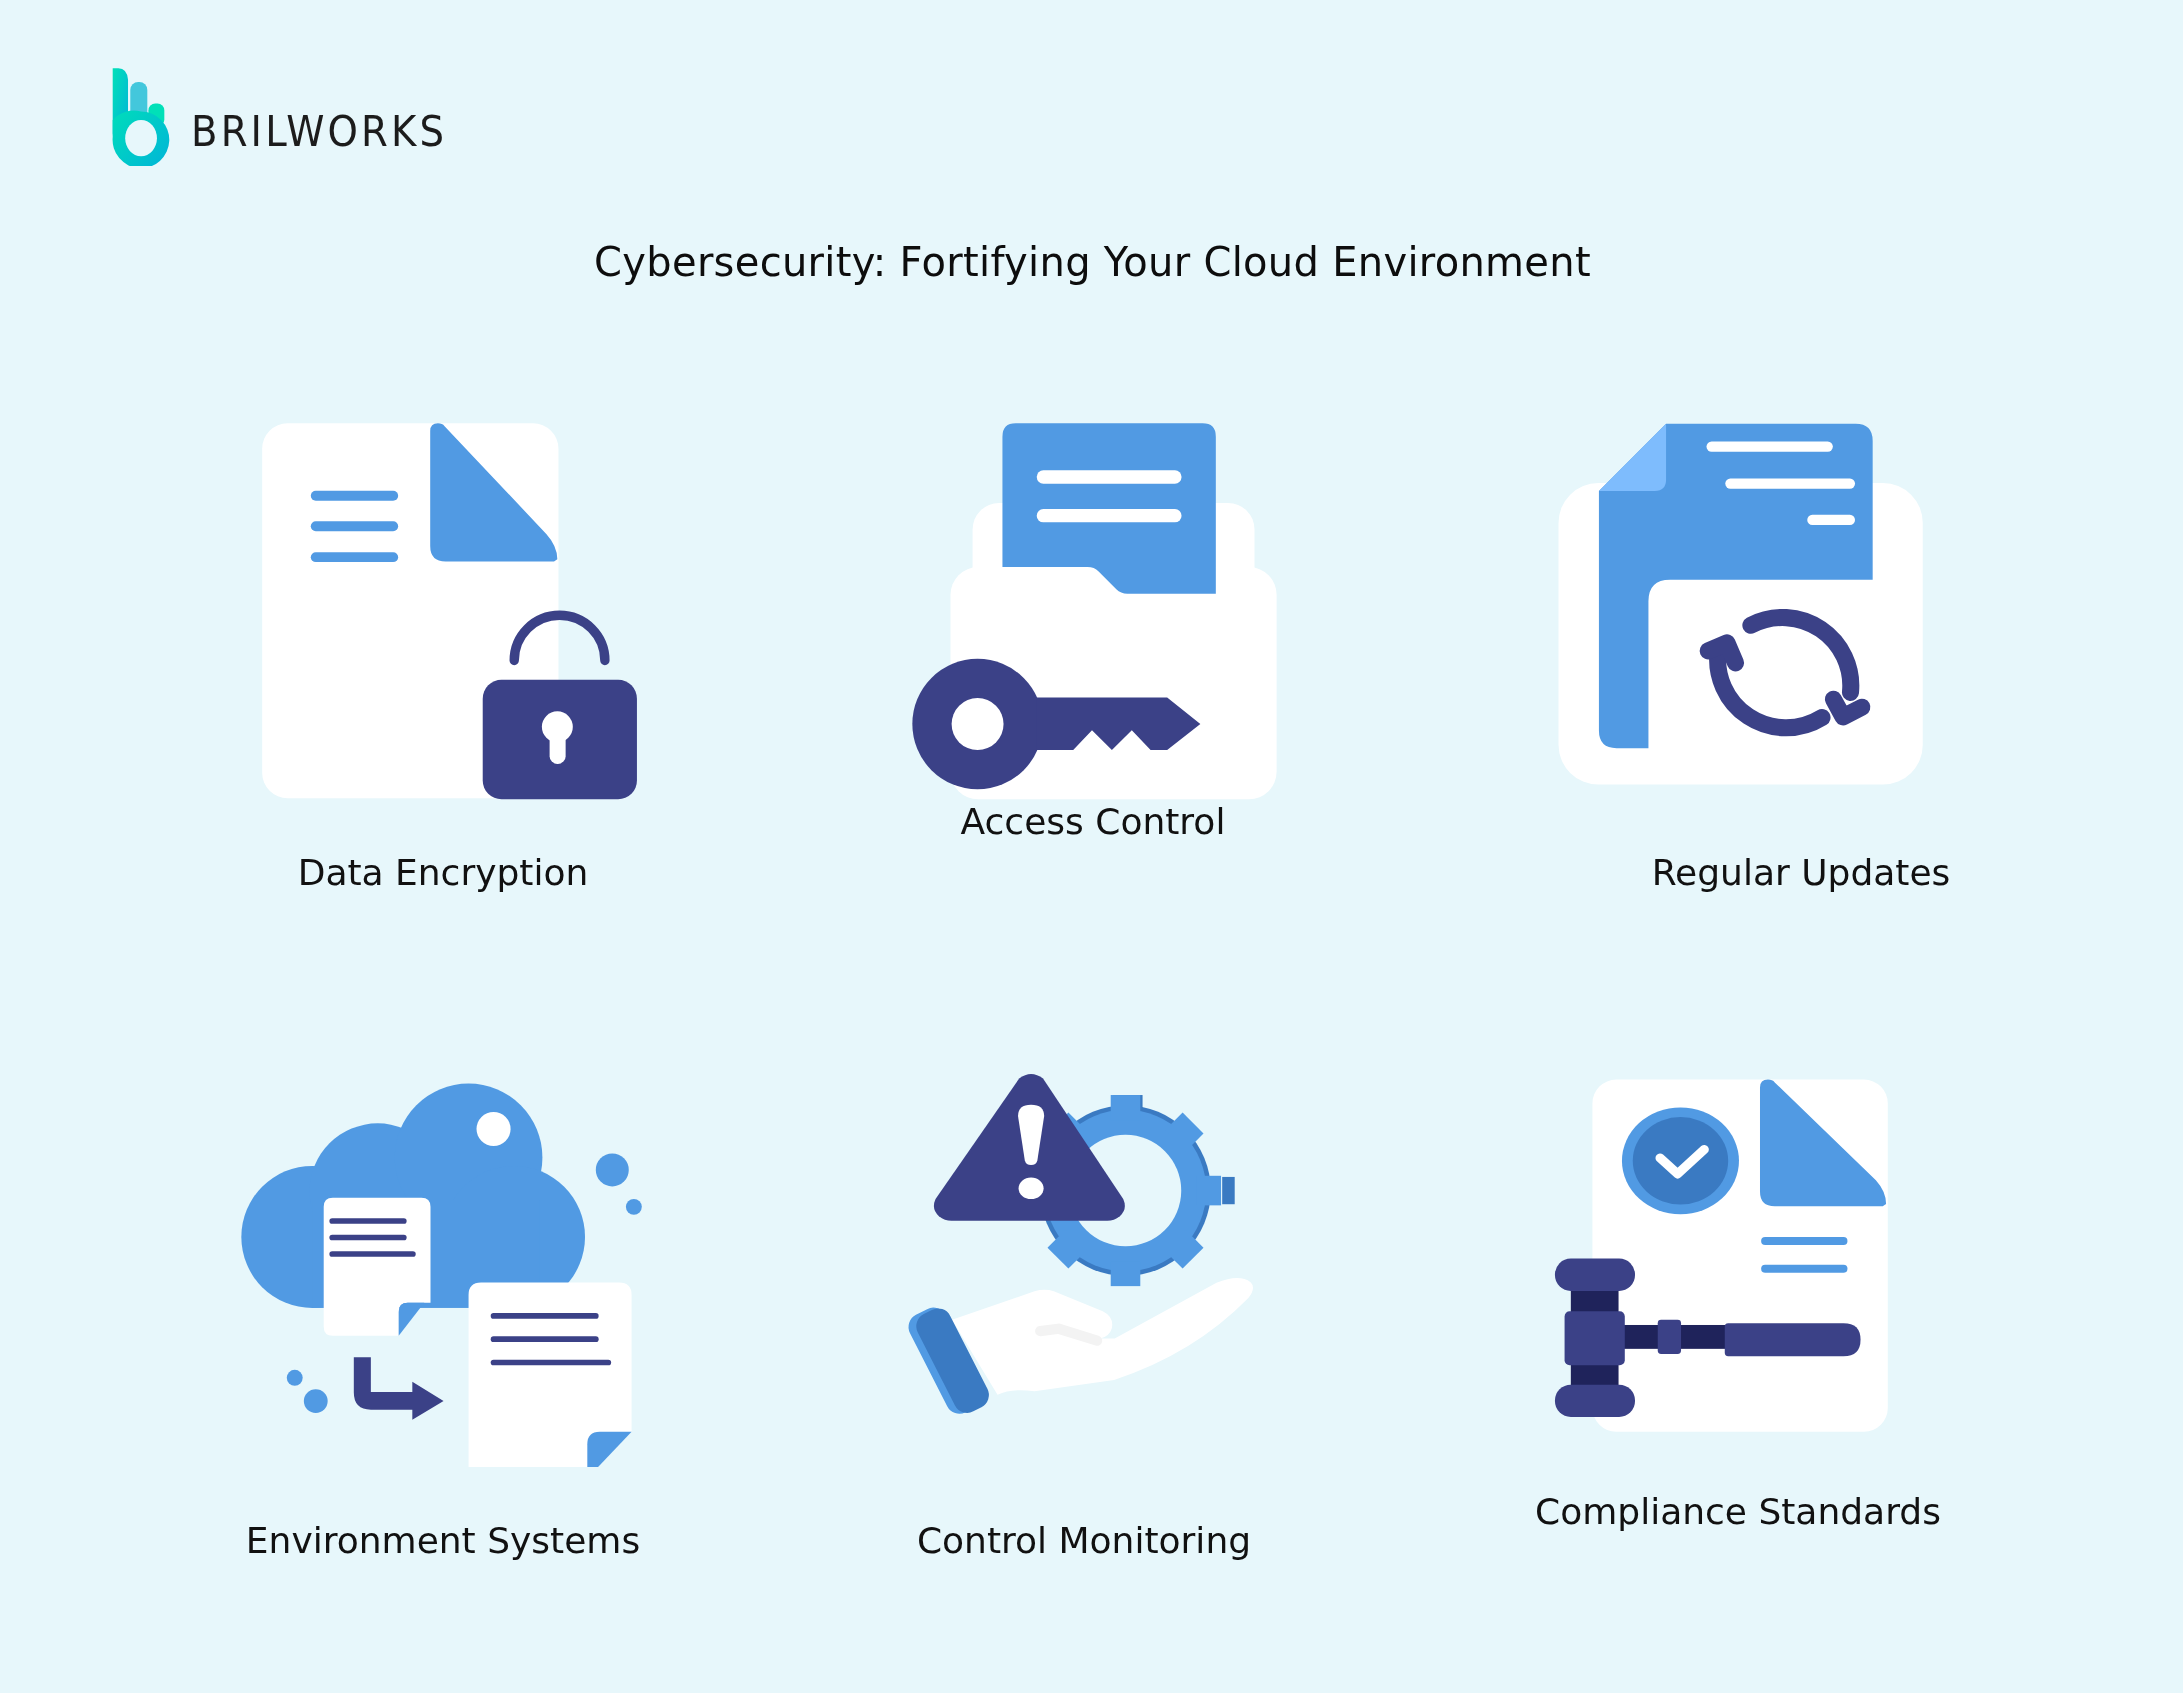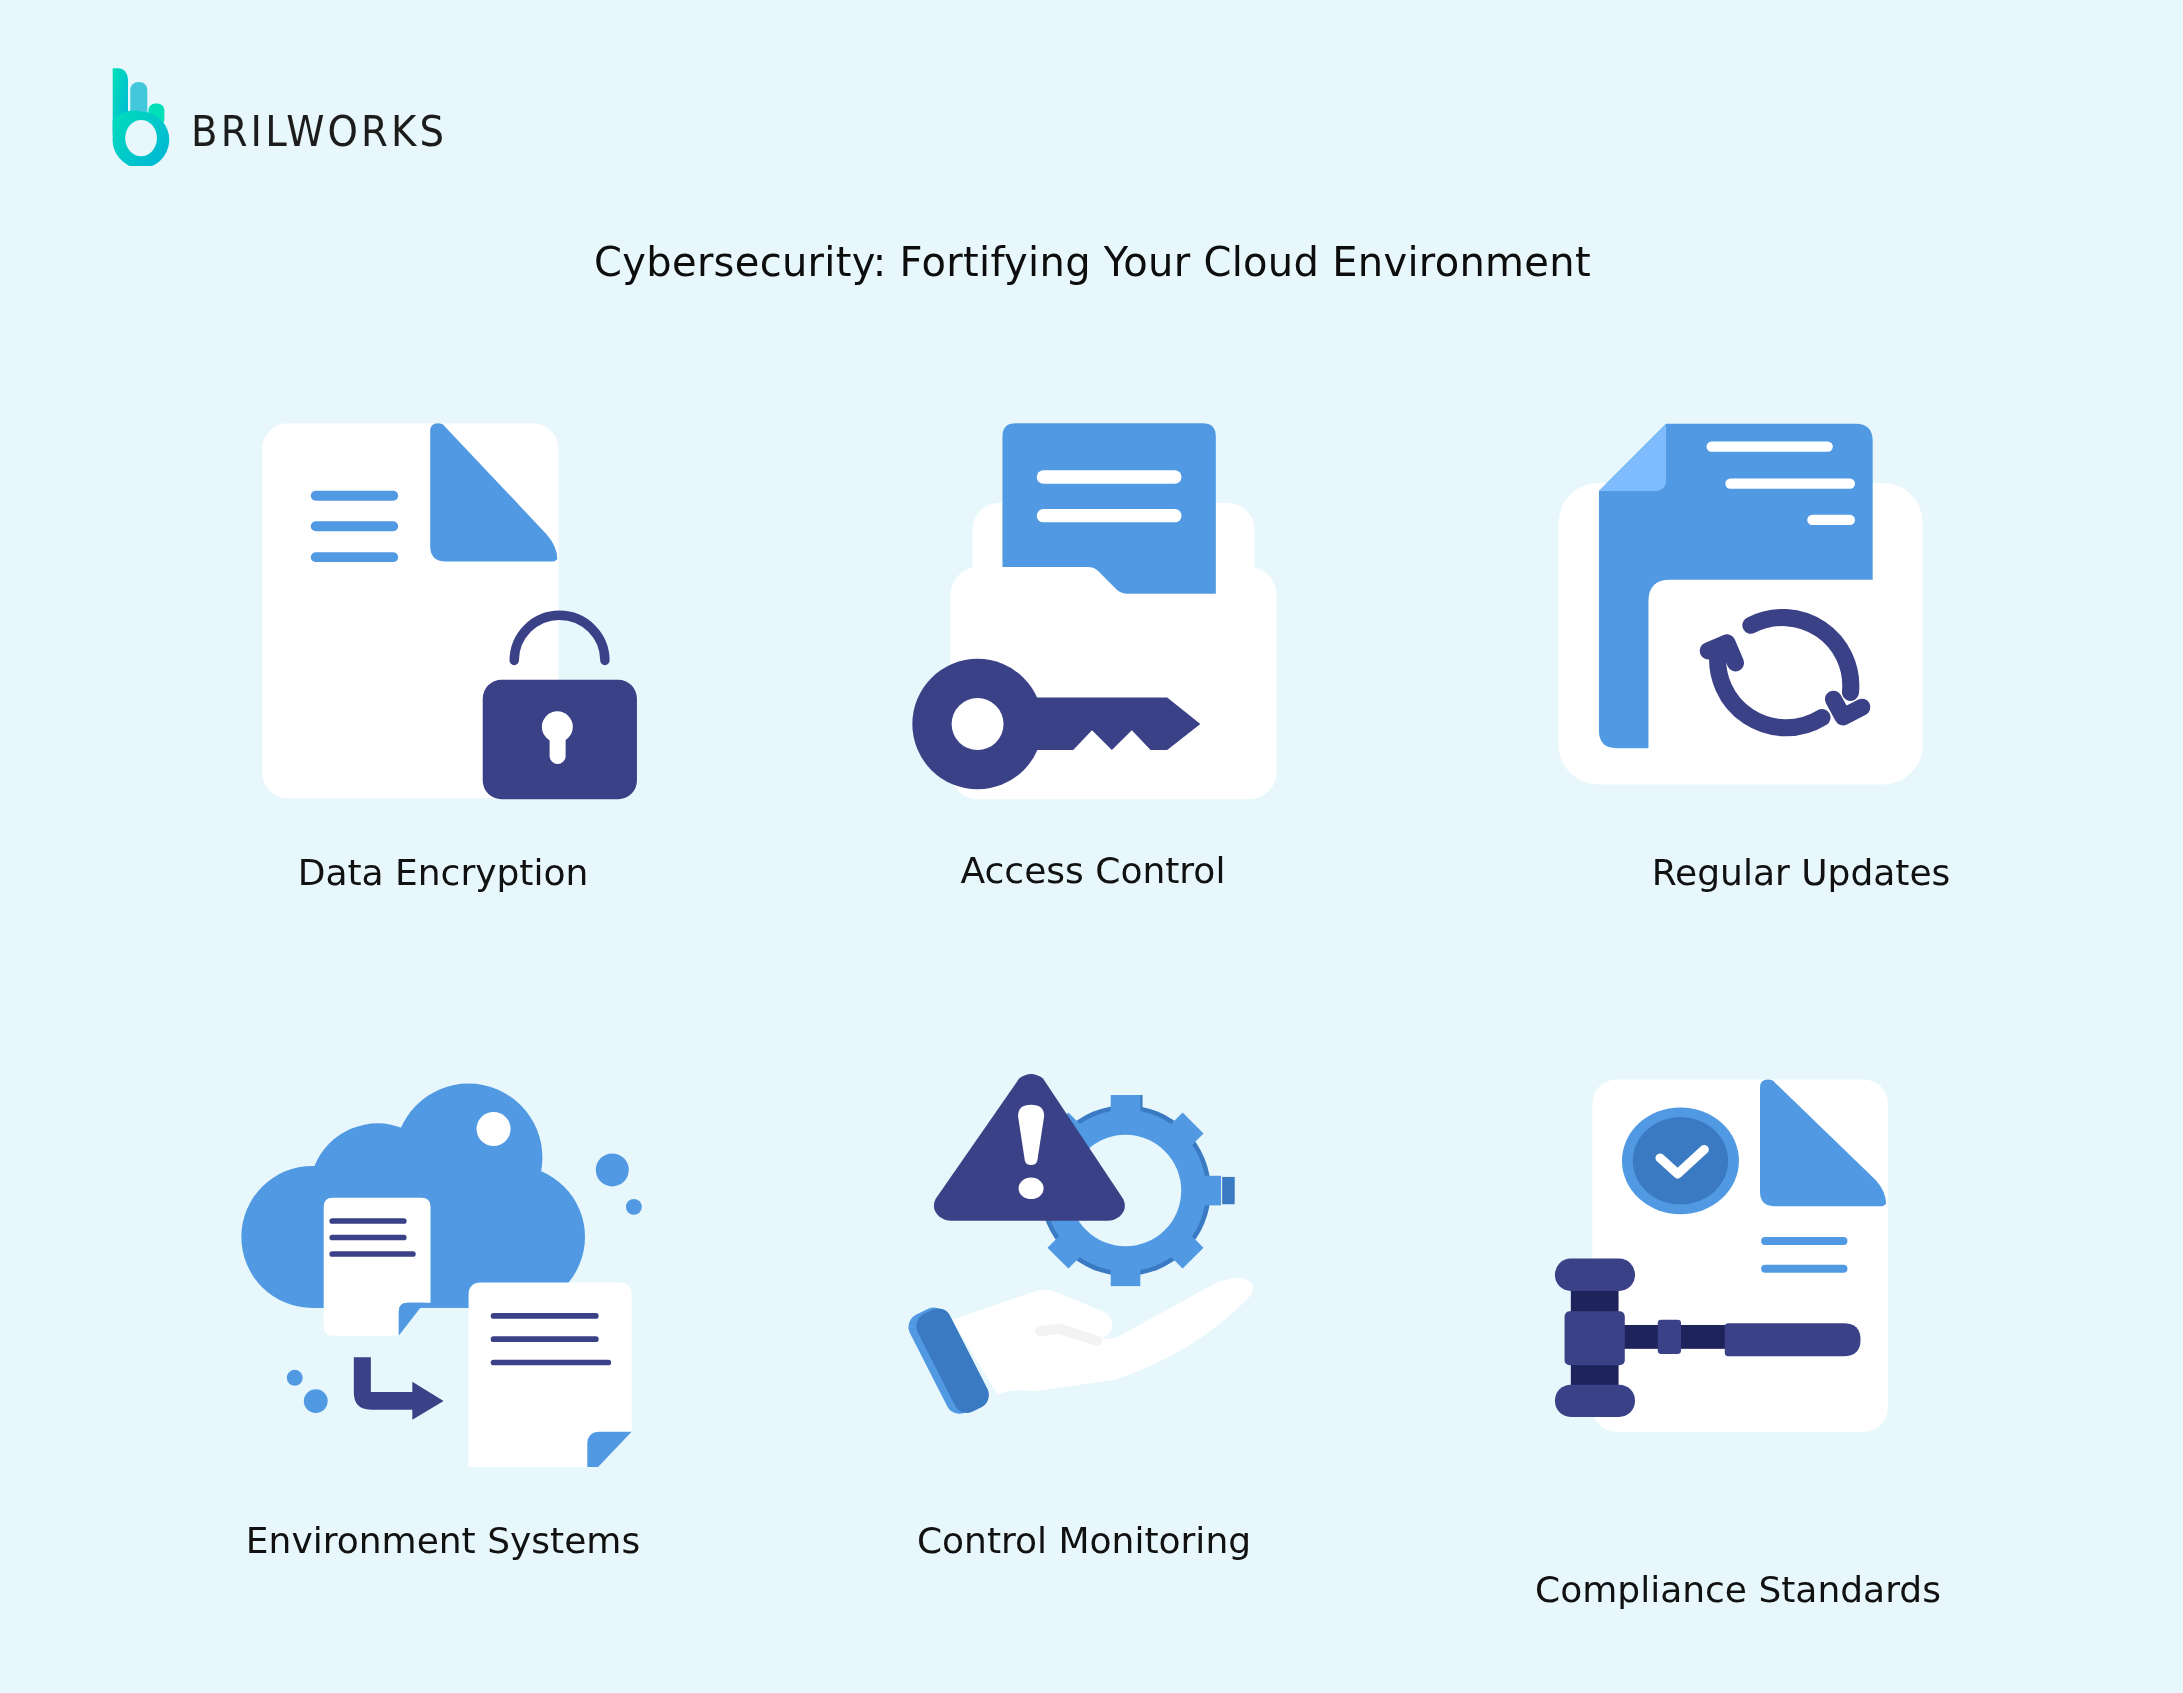--- a/index.html
+++ b/index.html
@@ -66,21 +66,21 @@
     <rect x="134" y="170" width="510" height="300" rx="48" fill="#ffffff"></rect>
     <rect x="94" y="286" width="590" height="420" rx="50" fill="#ffffff"></rect>
     <path d="M188 50 q0 -24 24 -24 H550 q24 0 24 24 V334 H414 q-12 0 -20 -8 L362 294 q-8 -8 -20 -8 H188 z" fill="#519ae3"></path>
     <rect x="250" y="111" width="262" height="24" rx="12" fill="#ffffff"></rect>
     <rect x="250" y="181" width="262" height="24" rx="12" fill="#ffffff"></rect>
     <circle cx="143" cy="570" r="118" fill="#3b4187"></circle>
     <circle cx="143" cy="570" r="47" fill="#ffffff"></circle>
     <path d="M250 522 H486 L546 570 L486 617 H456 L422 581 L386 617 L350 581 L316 617 H250 z" fill="#3b4187"></path>
   </svg>
 </div>
-<div class="abs label" style="left:837px; top:849px;">Access Control</div>
+<div class="abs label" style="left:837px; top:800px;">Access Control</div>
 
 <div class="abs icon" style="left:1546px; top:409px;">
   <svg width="387" height="387" viewBox="0 0 680 680">
     <rect x="22" y="130" width="640" height="530" rx="70" fill="#ffffff"></rect>
     <rect x="520" y="228" width="98" height="120" rx="40" fill="#ffffff"></rect>
     <path d="M93 144 L211 26 H544 q30 0 30 30 V300 H218 q-38 0 -38 38 V596 H124 q-31 0 -31 -31 z" fill="#519ae3"></path>
     <path d="M93 144 L211 26 V124 q0 20 -20 20 z" fill="#7ebcfd"></path>
     <rect x="282" y="57" width="222" height="18" rx="9" fill="#ffffff"></rect>
     <rect x="315" y="122" width="228" height="18" rx="9" fill="#ffffff"></rect>
     <rect x="459" y="186" width="84" height="18" rx="9" fill="#ffffff"></rect>
@@ -166,14 +166,14 @@
     <rect x="398" y="364" width="152" height="14" rx="7" fill="#519ae3"></rect>
     <rect x="63" y="408" width="84" height="200" fill="#1f235b"></rect>
     <rect x="150" y="470" width="200" height="42" fill="#1f235b"></rect>
     <rect x="35" y="353" width="141" height="57" rx="28" fill="#3b4187"></rect>
     <rect x="35" y="575" width="141" height="57" rx="28" fill="#3b4187"></rect>
     <rect x="52" y="446" width="106" height="95" rx="9" fill="#3b4187"></rect>
     <rect x="216" y="461" width="41" height="60" rx="6" fill="#3b4187"></rect>
     <path d="M340 467 H543 q30 0 30 29 q0 29 -30 29 H340 q-6 0 -6 -6 V473 q0 -6 6 -6 z" fill="#3b4187"></path>
   </svg>
 </div>
-<div class="abs label" style="left:1482px; top:1568px;">Compliance Standards</div>
+<div class="abs label" style="left:1482px; top:1490px;">Compliance Standards</div>
 
 
 </body></html>

